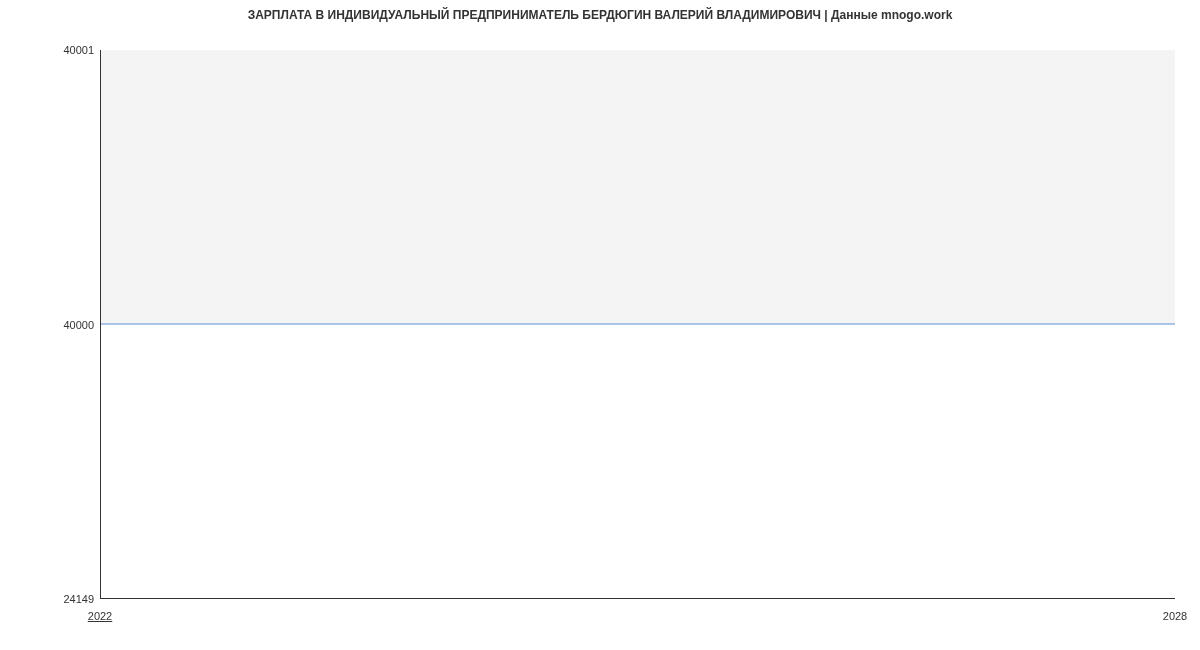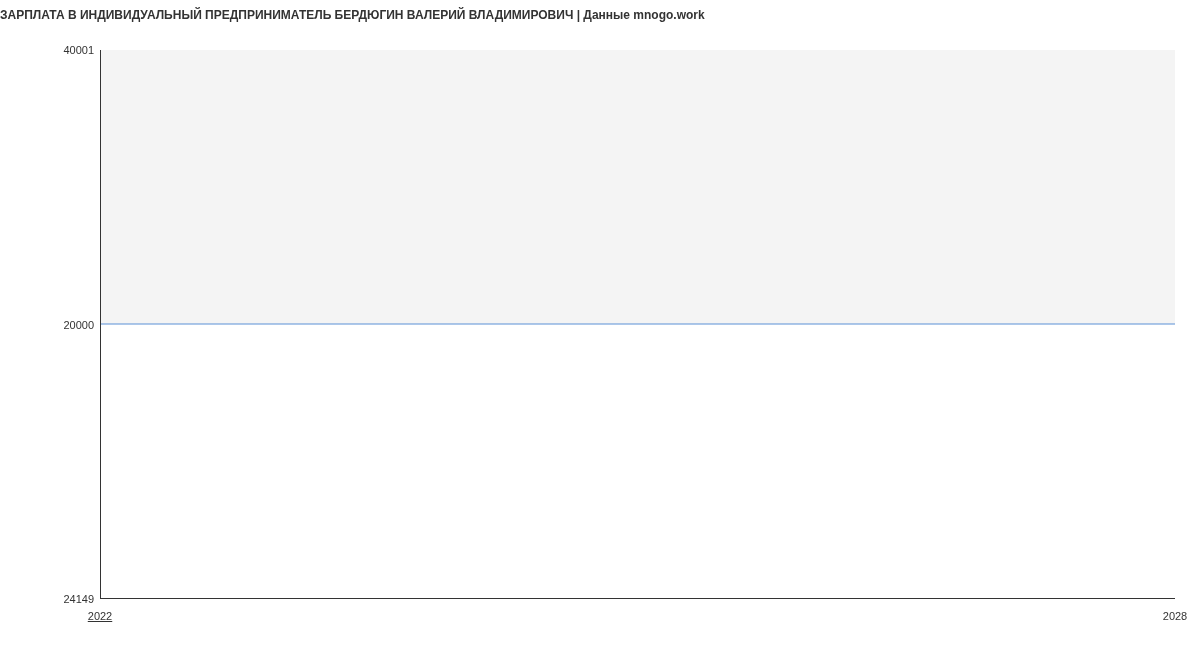--- a/index.html
+++ b/index.html
@@ -19,21 +19,21 @@
       top: 0;
       left: 0;
       width: 1200px;
       height: 650px;
     }
     .chart-title {
       position: absolute;
       top: 8px;
       left: 0;
       width: 100%;
-      text-align: left;
+      text-align: center;
       font-size: 12px;
       font-weight: bold;
       color: #333;
     }
     .plot-area {
       position: absolute;
       left: 100px;
       top: 50px;
       width: 1075px;
       height: 549px;
@@ -103,18 +103,18 @@
 <div class="chart-container">
   <div class="chart-title">ЗАРПЛАТА В ИНДИВИДУАЛЬНЫЙ ПРЕДПРИНИМАТЕЛЬ БЕРДЮГИН ВАЛЕРИЙ ВЛАДИМИРОВИЧ | Данные mnogo.work</div>
 
   <div class="plot-area">
     <div class="plot-bg-upper"></div>
     <div class="plot-bg-lower"></div>
     <div class="data-line"></div>
   </div>
 
   <div class="y-tick-label y-tick-0">24149</div>
-  <div class="y-tick-label y-tick-1">20000</div>
+  <div class="y-tick-label y-tick-1">40000</div>
   <div class="y-tick-label y-tick-2">40001</div>
 
   <div class="x-tick-label x-tick-0">2022</div>
   <div class="x-tick-label x-tick-1">2028</div>
 </div>
 
 </body></html>

